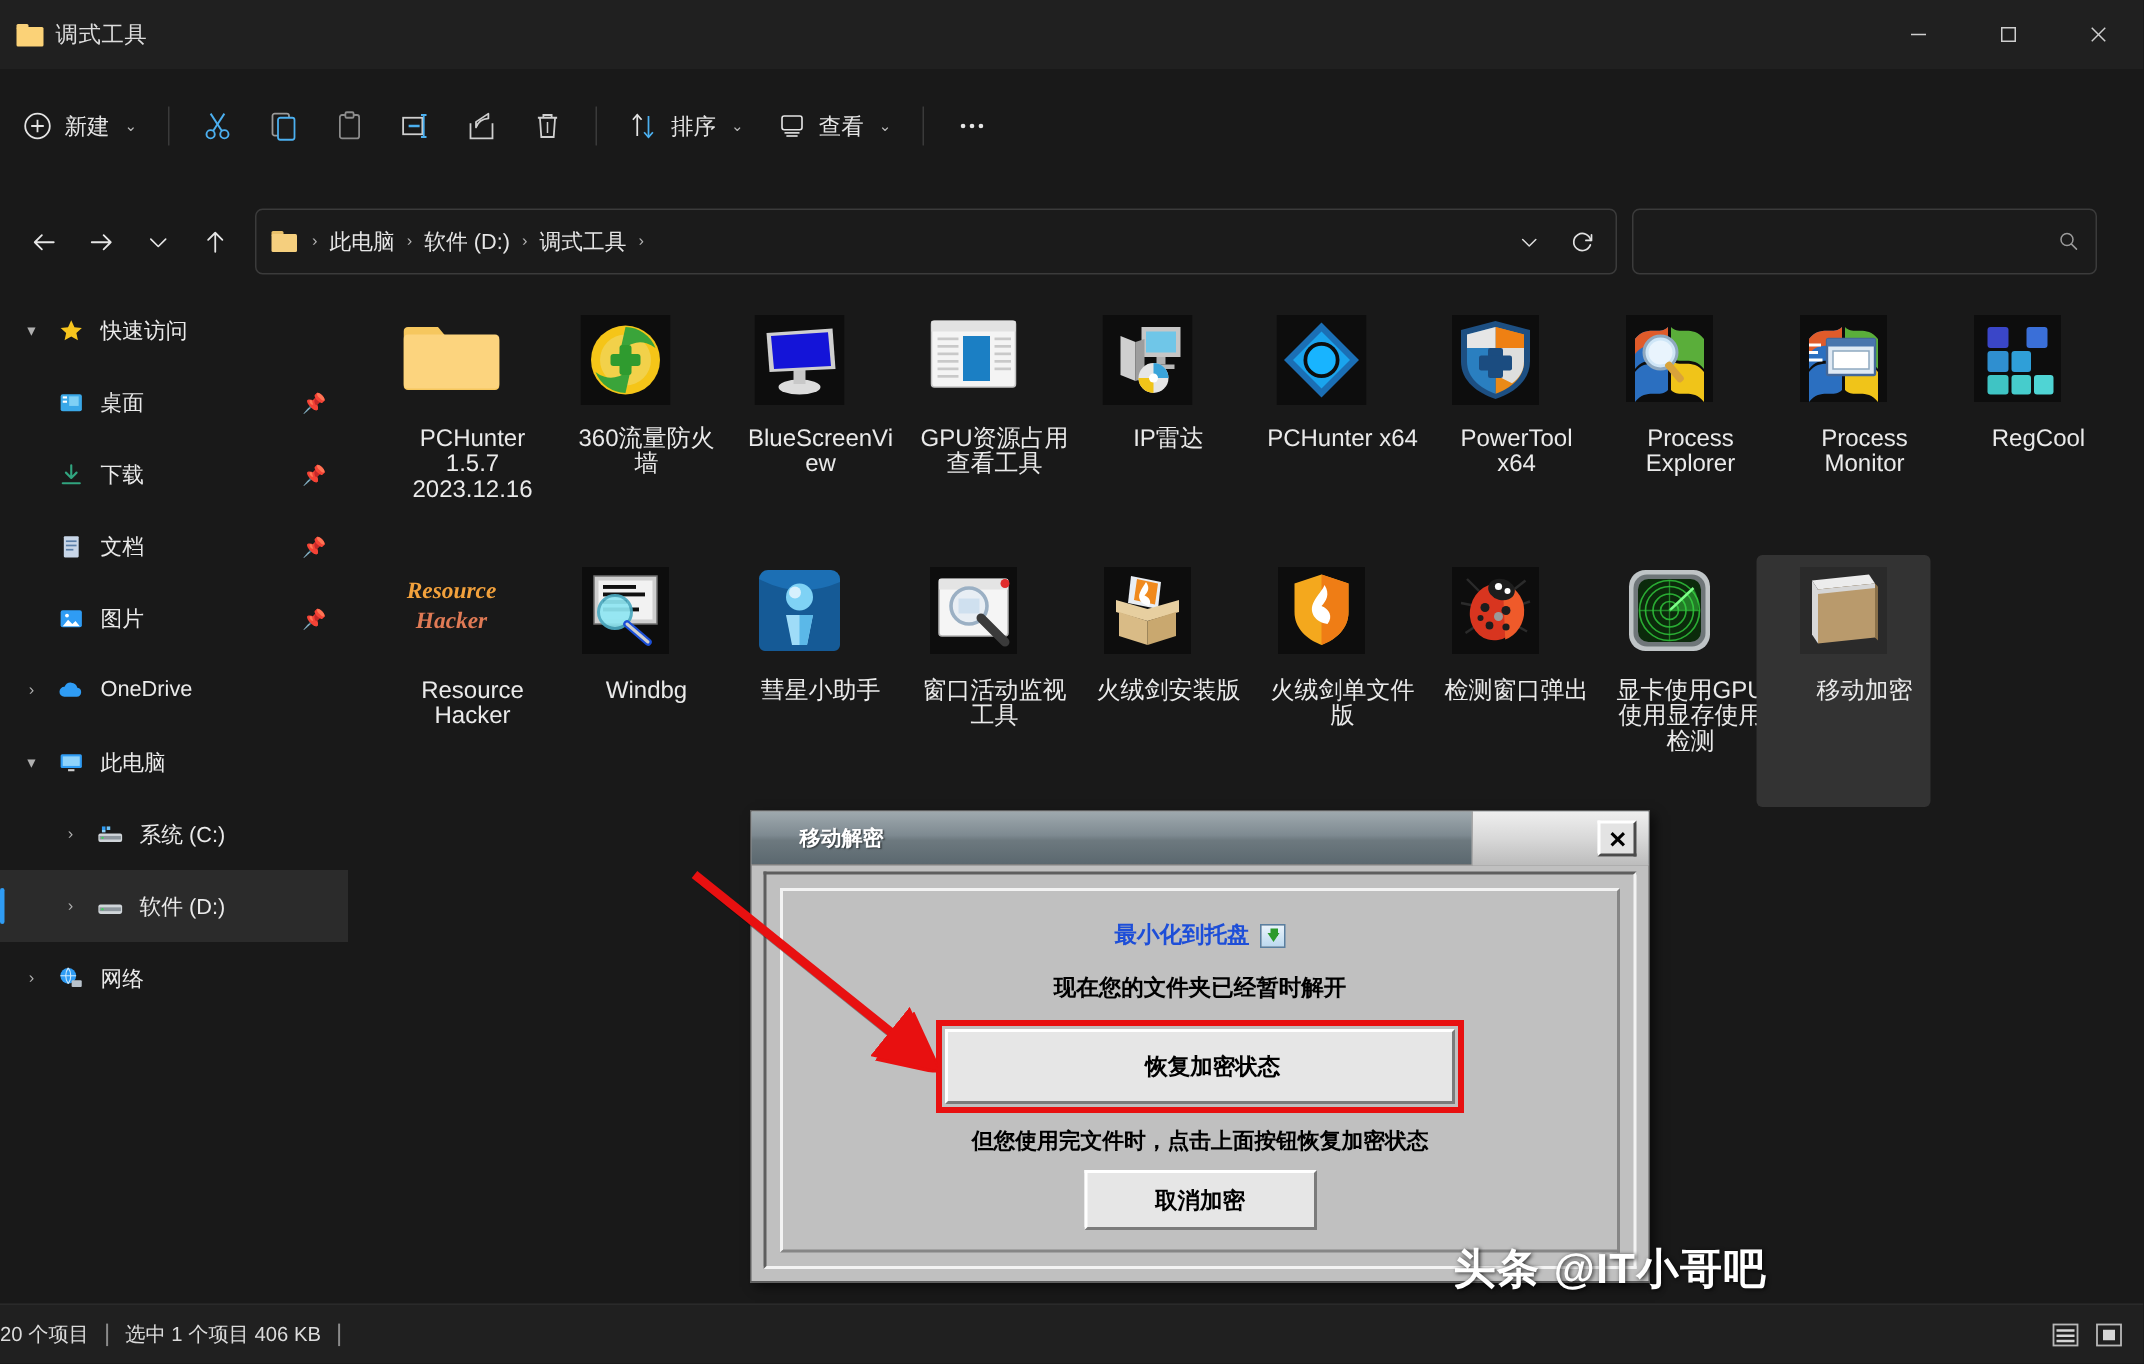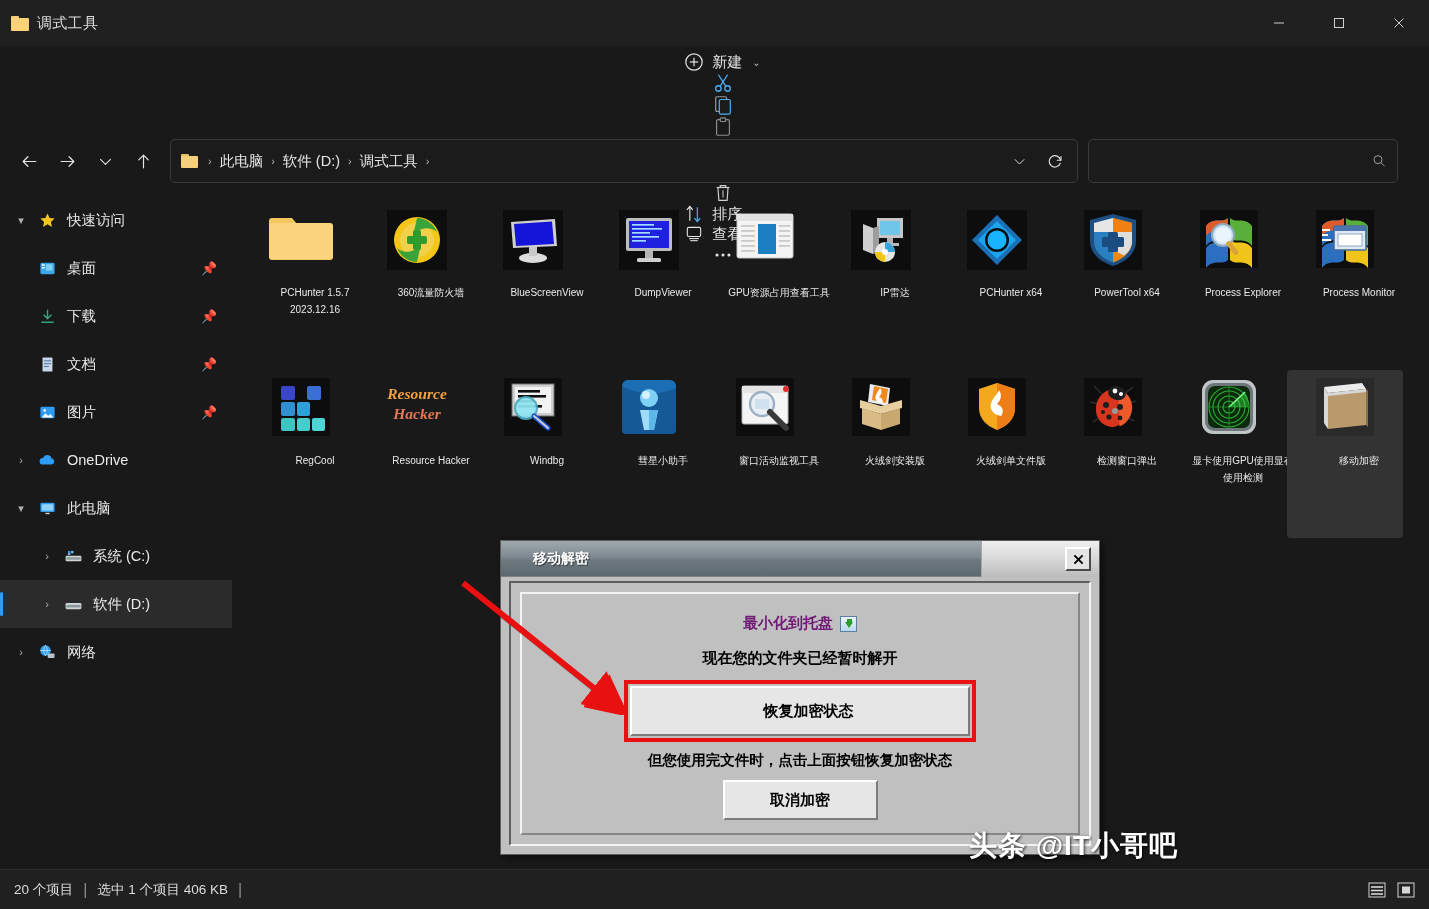--- a/index.html
+++ b/index.html
@@ -40,21 +40,21 @@
     position: absolute; right: 0; top: 0; height: 46px; display: flex;
   }
   .wc {
     width: 60px; height: 46px; display: flex; align-items: center; justify-content: center;
     color: #cfcfcf;
   }
 
   
   .cmdbar {
     position: absolute; top: 52px; left: 0; width: 1429px; height: 64px;
-    display: flex; align-items: center; padding-left: 16px; flex-direction: column;
+    display: flex; align-items: center; padding-left: 4px;
   }
   .cmd-btn {
     height: 40px; display: flex; align-items: center; gap: 8px;
     padding: 0 11px; border-radius: 5px; cursor: default;
     color: #e4e4e4; font-size: 15px;
   }
   .cmd-sep {
     width: 1px; height: 26px; background: #3a3a3a; margin: 0 10px;
   }
   .chev { font-size: 10px; color: #bdbdbd; margin-left: 2px; }
@@ -133,31 +133,31 @@
   .grid {
     display: flex; flex-wrap: wrap; padding: 6px 0 0 8px;
   }
   .tile {
     width: 116px; min-height: 168px; display: flex; flex-direction: column;
     align-items: center; padding-top: 8px; border-radius: 4px;
   }
   .tile.sel { background: #333333; min-height: 110px; }
   .tile .ic { width: 66px; height: 66px; display: flex; align-items: flex-start; justify-content: center; }
   .tile .nm {
-    margin-top: 8px; font-size: 10px; line-height: 17px; text-align: center;
+    margin-top: 8px; font-size: 16px; line-height: 17px; text-align: center;
     color: #eaeaea; width: 104px; word-break: break-word; margin-left: 28px;
   }
 
   
   .statusbar {
     position: absolute; bottom: 0; left: 0; width: 1429px; height: 40px;
     background: #202020; display: flex; align-items: center;
     border-top: 1px solid #2a2a2a;
   }
-  .status-text { margin-left: 14px; font-size: 13.5px; color: #dcdcdc; }
+  .status-text { font-size: 13.5px; color: #dcdcdc; }
   .status-sep { margin: 0 10px; color: #8b8b8b; }
   .view-toggles { margin-left: auto; margin-right: 12px; display: flex; gap: 7px; }
   .vt { width: 22px; height: 20px; display: flex; align-items: center; justify-content: center; }
 
   
   .watermark {
     position: absolute; right: 24px; bottom: 44px;
     font-size: 28px; font-weight: bold; color: #ffffff;
     text-shadow: 1px 1px 3px rgba(0,0,0,.8);
     letter-spacing: 1px;
@@ -199,21 +199,21 @@
     border: 2px solid; border-color: #5e5e5e #f3f3f3 #f3f3f3 #5e5e5e;
   }
   .dlg-inner {
     position: absolute; left: 9px; top: 9px; right: 9px; bottom: 9px;
     border: 2px solid; border-color: #f3f3f3 #868686 #868686 #f3f3f3;
     display: flex; flex-direction: column; align-items: center;
     padding-top: 20px;
   }
   .dlg-row-tray {
     display: flex; align-items: center; gap: 7px;
-    font-size: 15px; color: #701a75; font-weight: bold;
+    font-size: 15px; color: #1d4ed8; font-weight: bold;
   }
   .tray-ico {
     width: 17px; height: 16px; background: linear-gradient(#eaf3fb,#bcd9ef);
     border: 1px solid #5a7fa0; display: flex; align-items: center; justify-content: center;
     position: relative;
   }
   .tray-ico::after {
     content: ""; width: 0; height: 0;
     border-left: 4px solid transparent; border-right: 4px solid transparent;
     border-top: 6px solid #2c9a2c; margin-top: 2px;
@@ -573,39 +573,20 @@
             <rect x="0" y="0" width="60" height="60" fill="#0d0d0d"></rect>
             <ellipse cx="30" cy="48" rx="14" ry="5" fill="#dcdcdc"></ellipse>
             <rect x="26" y="34" width="8" height="12" fill="#c8c8c8"></rect>
             <polygon points="8,12 52,9 54,36 10,38" fill="#cfcfcf"></polygon>
             <polygon points="11,14 49,11.5 51,34 13,36" fill="#1414d8"></polygon>
           </svg>
         </div>
         <div class="nm">BlueScreenView</div>
       </div>
 
-      <div class="tile">
-        <div class="ic">
-          <svg width="60" height="60" viewBox="0 0 60 60">
-            <rect x="0" y="0" width="60" height="60" fill="#0d0d0d"></rect>
-            <rect x="7" y="8" width="46" height="33" rx="2" fill="#bdbdbd"></rect>
-            <rect x="10" y="11" width="40" height="27" fill="#2020e0"></rect>
-            <g fill="#9fdcff">
-              <rect x="13" y="14" width="22" height="1.7"></rect>
-                <rect x="13" y="18" width="30" height="1.7"></rect>
-              <rect x="13" y="22" width="18" height="1.7"></rect>
-                <rect x="13" y="26" width="27" height="1.7"></rect>
-              <rect x="13" y="30" width="14" height="1.7"></rect>
-            </g>
-            <rect x="26" y="41" width="8" height="7" fill="#b5b5b5"></rect>
-            <rect x="18" y="48" width="24" height="4" rx="1.5" fill="#cfcfcf"></rect>
-          </svg>
-        </div>
-        <div class="nm">DumpViewer</div>
-      </div>
 
       <div class="tile">
         <div class="ic">
           <svg width="60" height="54" viewBox="0 0 60 54">
             <rect x="2" y="4" width="56" height="44" rx="2" fill="#f4f4f4" stroke="#c6c6c6"></rect>
             <rect x="2" y="4" width="56" height="7" fill="#e2e2e2"></rect>
             <g fill="#c9c9c9">
               <rect x="6" y="15" width="14" height="1.8"></rect>
                 <rect x="6" y="20" width="14" height="1.8"></rect>
               <rect x="6" y="25" width="14" height="1.8"></rect>

